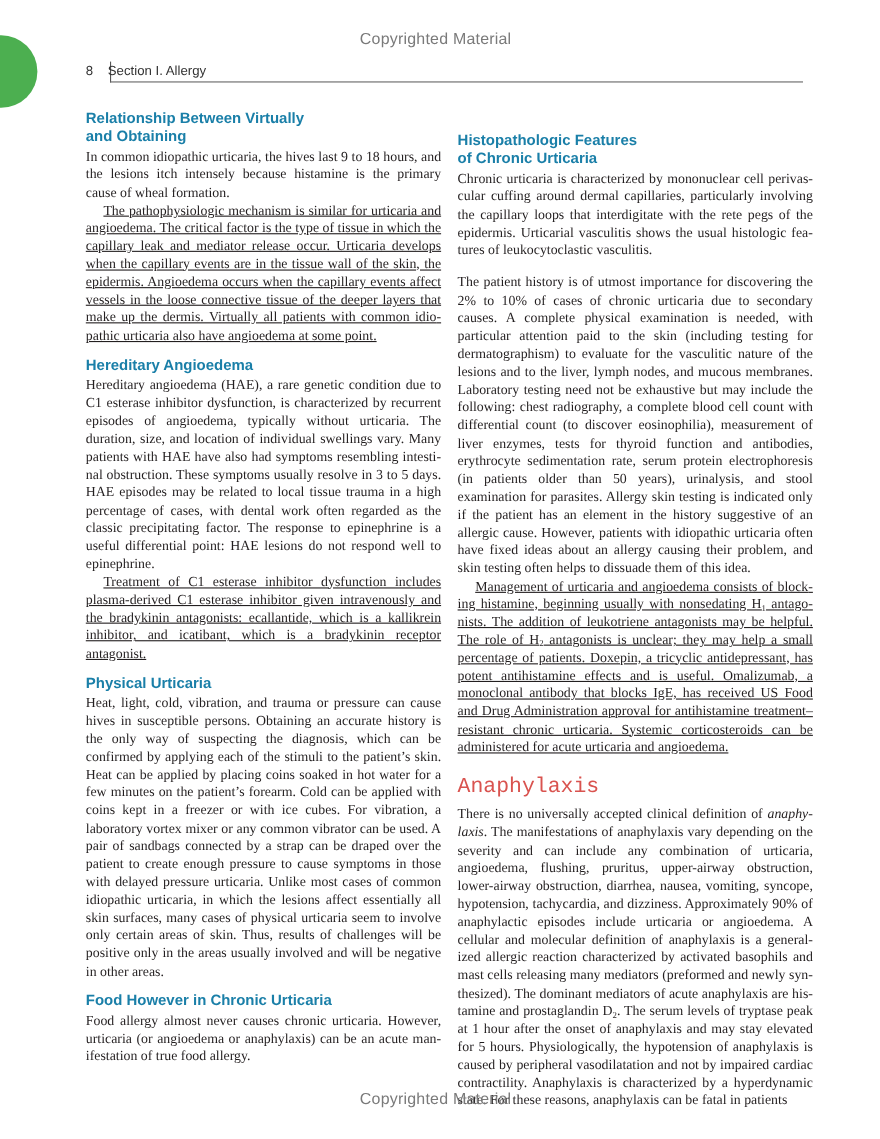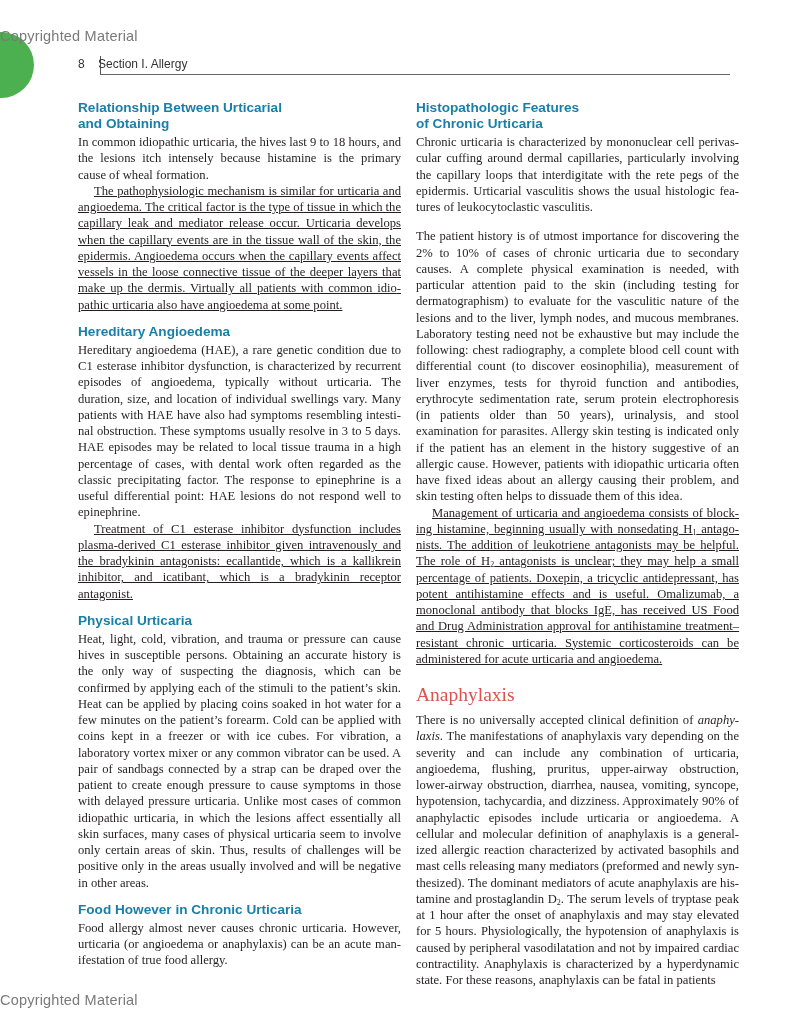--- a/index.html
+++ b/index.html
@@ -8,48 +8,48 @@
     background: #ffffff;
     font-family: "Liberation Serif", "DejaVu Serif", serif;
     color: #231f20;
   }
   .tab-dot {
     position: absolute; left: -32px; top: 32px;
     width: 66px; height: 66px; border-radius: 50%;
     background: #4caf50;
   }
   .watermark {
-    position: absolute; left: 0; width: 792px; text-align: left;
+    position: absolute; left: 0; width: 792px; text-align: center;
     font-family: "Liberation Sans", "DejaVu Sans", sans-serif;
     font-size: 14.5px; color: #7a7a7a; letter-spacing: 0.2px;
   }
   .wm-top { top: 28px; }
   .wm-bottom { top: 992px; }
   .running-head {
     position: absolute; left: 78px; top: 54px; width: 652px; height: 22px;
     font-family: "Liberation Sans", "DejaVu Sans", sans-serif;
     font-size: 12px; color: #333;
   }
   .page-num { position: absolute; left: 0; top: 3px; }
   .head-rule-v { position: absolute; left: 22px; top: 2px; width: 1px; height: 19px; background: #555; }
   .head-rule-h { position: absolute; left: 22px; top: 20px; width: 630px; height: 1px; background: #666; }
   .section-label { position: absolute; left: 20px; top: 3px; }
 
   .col { position: absolute; top: 100px; width: 323px; }
   .col-left { left: 78px; }
-  .col-right { left: 416px; }
+  .col-right { left: 416px; margin-top: 20px; }
 
   h3 {
     margin: 0; color: #1a7fa8;
     font-family: "Liberation Sans", "DejaVu Sans", sans-serif;
     font-weight: bold; font-size: 13.6px; line-height: 16px;
   }
   h2 {
     margin: 0; color: #d9534f;
-    font-family: Liberation Serif, serif;
+    font-family: Liberation Mono, monospace;
     font-weight: normal; font-size: 19.5px; line-height: 24px;
   }
   p {
     margin: 0; font-size: 12.6px; line-height: 16.25px;
     text-align: justify; hyphens: manual;
   }
   p.indent { text-indent: 16px; text-decoration: underline; }
   .h-gap { height: 2px; }
   .sec-gap { height: 11px; }
   .sec-gap-lg { height: 16px; }
@@ -66,21 +66,21 @@
 <div class="running-head">
   <span class="page-num">8</span>
   <span class="head-rule-v"></span>
   <span class="section-label">Section I. Allergy</span>
   <span class="head-rule-h"></span>
 </div>
 
 <div class="col col-left">
   <section>
     <h3>
-      <span>Relationship Between Urticarial</span><br>
+      <span>Relationship Between Virtually</span><br>
       <span>and Obtaining</span>
     </h3>
     <div class="h-gap"></div>
     <p>In common idiopathic urticaria, the hives last 9 to 18 hours, and the lesions itch intensely because histamine is the primary cause of wheal formation.</p>
     <p class="indent">The pathophysiologic mechanism is similar for urticaria and angioedema. The critical factor is the type of tissue in which the capillary leak and mediator release occur. Urticaria develops when the capillary events are in the tissue wall of the skin, the epidermis. Angioedema occurs when the capillary events affect vessels in the loose connective tissue of the deeper layers that make up the dermis. Virtually all patients with common idio­pathic urticaria also have angioedema at some point.</p>
   </section>
   <div class="sec-gap"></div>
   <section>
     <h3>Hereditary Angioedema</h3>
     <div class="h-gap"></div>

